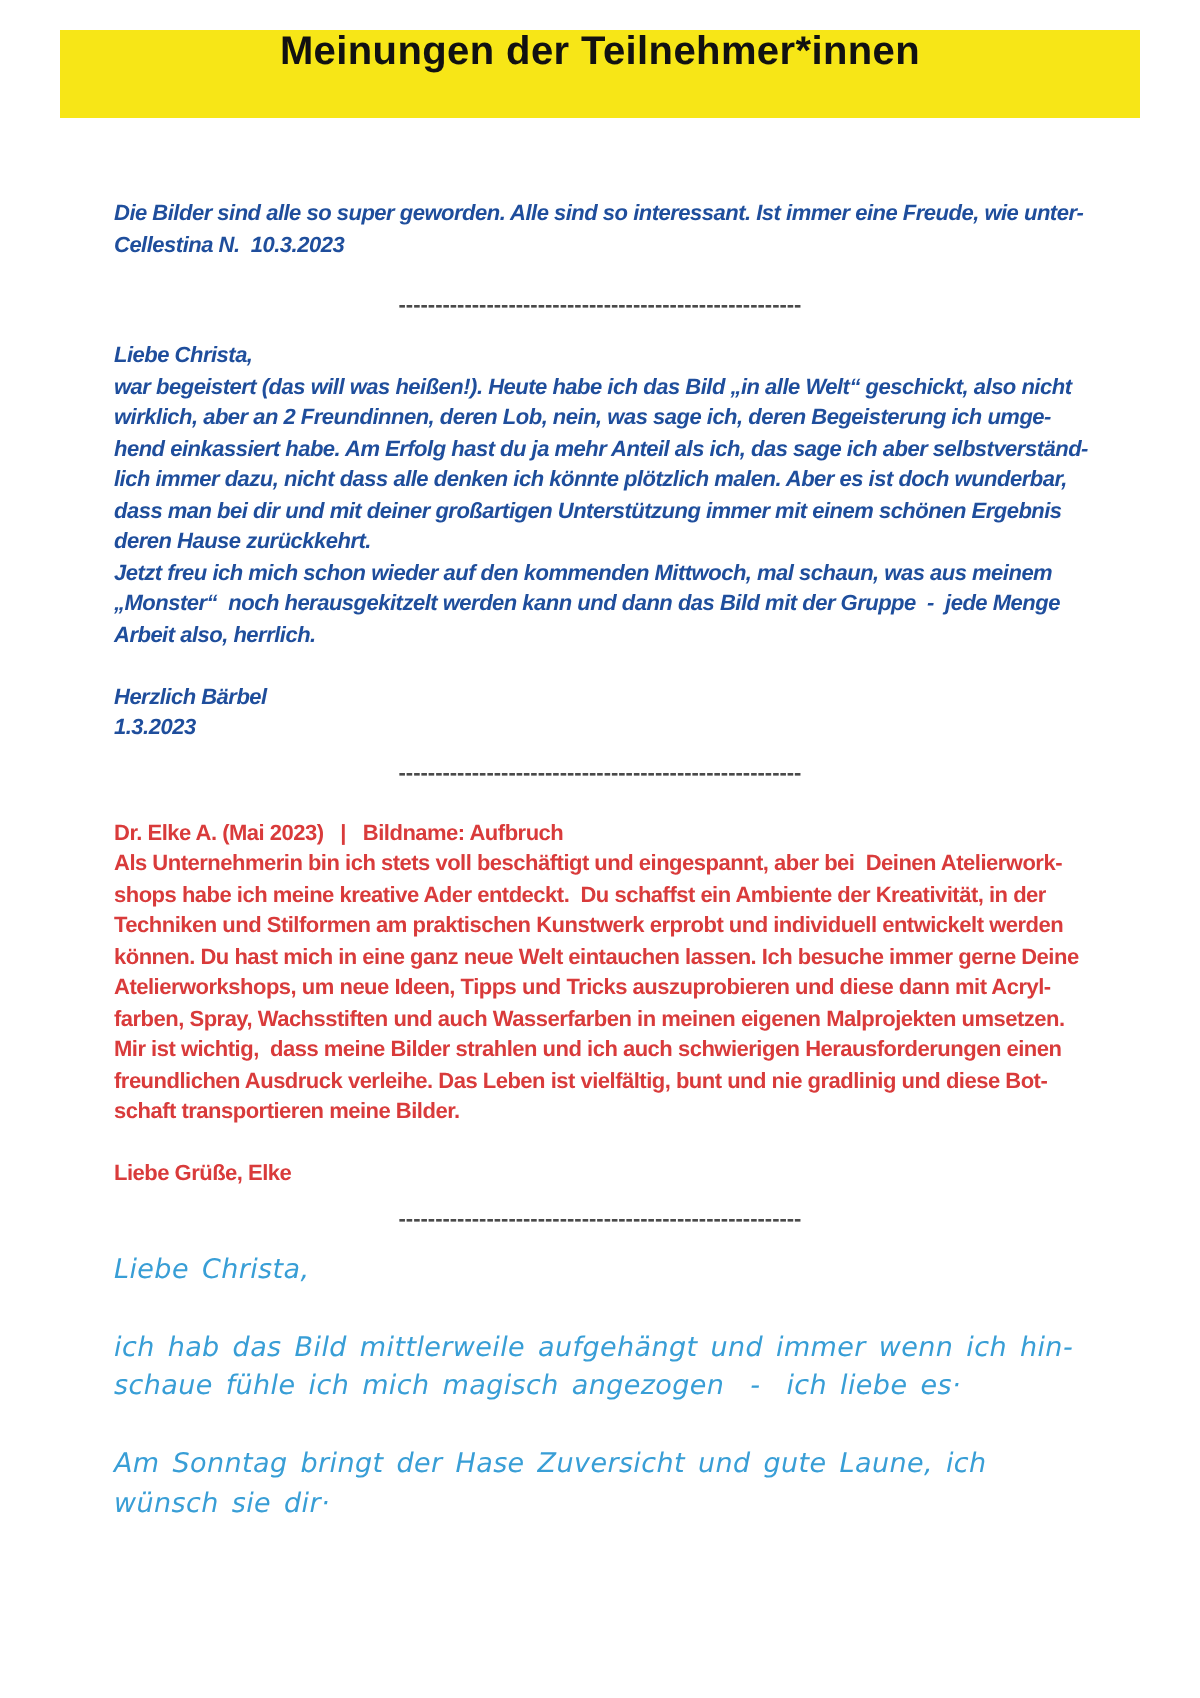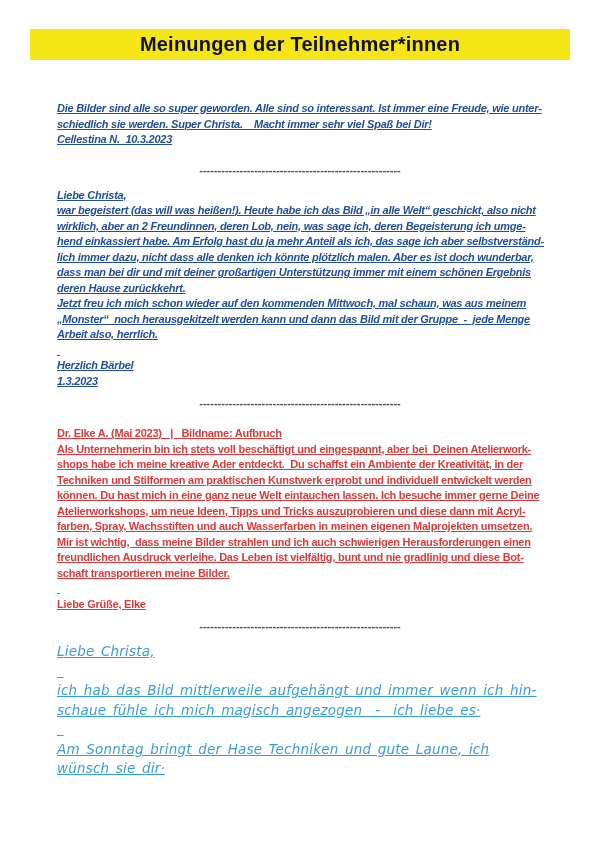--- a/index.html
+++ b/index.html
@@ -5,42 +5,41 @@
   html, body { margin: 0; padding: 0; background: #ffffff; }
   .page {
     position: relative;
     width: 600px;
     height: 849px;
     background: #ffffff;
     overflow: hidden;
     font-family: "Liberation Sans", sans-serif;
   }
   .banner {
-    margin: 29px 30px 0 30px;
-    height: 31px;
+    margin: 15px 30px 0 30px;
+    height: 44px;
     background: var(--banner_yellow, #F7E617);
     display: flex;
-    align-items: center;
+    align-items: flex-start;
     justify-content: center;
   }
   .banner h1 {
     margin: 0;
     font-size: 20px;
     font-weight: 700;
     color: var(--title_black, #111111);
     letter-spacing: 0.2px;
   }
   .content {
     padding: 0 57px;
   }
   .testimonial { margin: 0; }
   .testimonial .line {
     white-space: pre;
     overflow: visible;
-    text-decoration: underline;
   }
   .testimonial .line:empty::before { content: "\00a0"; }
 
   .blue-italic {
     color: var(--text_blue, #1F4E9C);
     font: italic 700 11px/15.5px "Liberation Sans", sans-serif;
     letter-spacing: -0.25px;
   }
   .red-block {
     color: var(--text_red, #D93B3B);
@@ -74,21 +73,20 @@
 <div class="page">
 
   <header class="banner">
     <h1>Meinungen der Teilnehmer*innen</h1>
   </header>
 
   <main class="content">
 
     <section class="testimonial blue-italic t1">
         <div class="line">Die Bilder sind alle so super geworden. Alle sind so interessant. Ist immer eine Freude, wie unter-</div>
-        <div class="line">schiedlich sie werden. Super Christa.    Macht immer sehr viel Spaß bei Dir!</div>
         <div class="line">Cellestina N.  10.3.2023</div>
       </section>
 
     <div class="separator sep1">-------------------------------------------------------</div>
 
     <section class="testimonial blue-italic t2">
         <div class="line">Liebe Christa,</div>
         <div class="line">war begeistert (das will was heißen!). Heute habe ich das Bild „in alle Welt“ geschickt, also nicht</div>
         <div class="line">wirklich, aber an 2 Freundinnen, deren Lob, nein, was sage ich, deren Begeisterung ich umge-</div>
         <div class="line">hend einkassiert habe. Am Erfolg hast du ja mehr Anteil als ich, das sage ich aber selbstverständ-</div>
@@ -121,18 +119,18 @@
       </section>
 
     <div class="separator sep3">-------------------------------------------------------</div>
 
     <section class="testimonial script-blue t4">
         <div class="line">Liebe Christa,</div>
         <div class="line"></div>
         <div class="line">ich hab das Bild mittlerweile aufgehängt und immer wenn ich hin-</div>
         <div class="line">schaue fühle ich mich magisch angezogen  -  ich liebe es·</div>
         <div class="line"></div>
-        <div class="line">Am Sonntag bringt der Hase Techniken und gute Laune, ich</div>
+        <div class="line">Am Sonntag bringt der Hase Zuversicht und gute Laune, ich</div>
         <div class="line">wünsch sie dir·</div>
       </section>
 
   </main>
 </div>
 
 </body></html>

